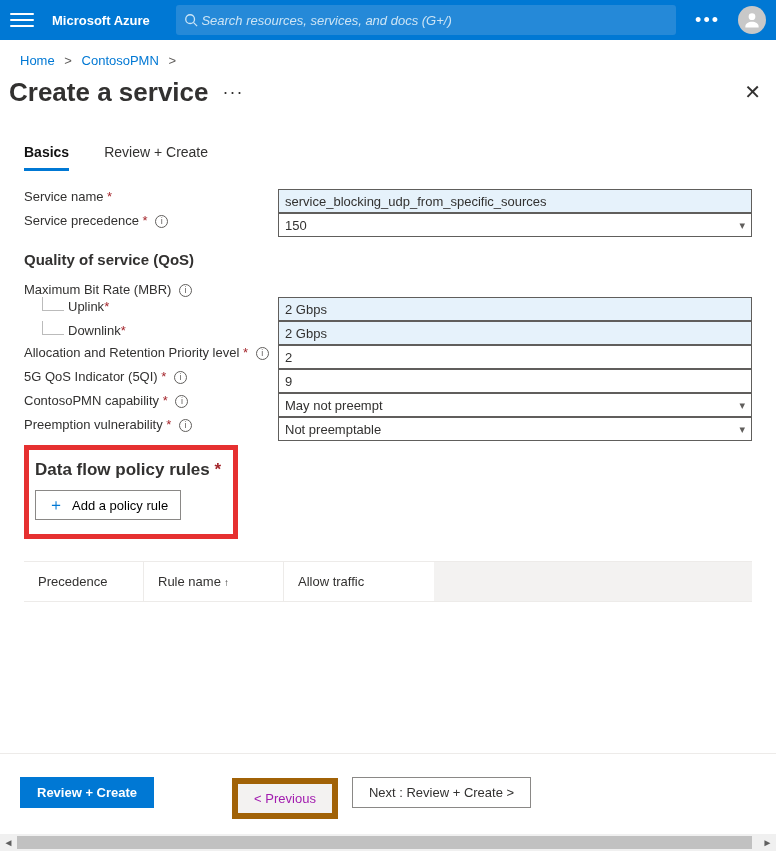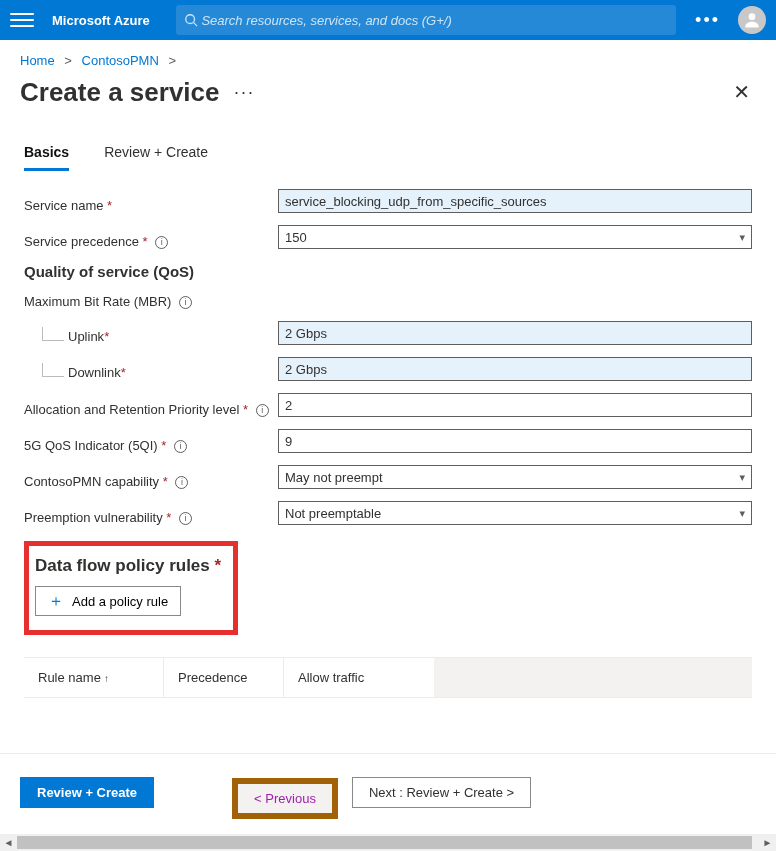--- a/index.html
+++ b/index.html
@@ -14,31 +14,31 @@
   .searchwrap input::placeholder{color:#cce4f5; font-style: italic;}
   .topbar-right{ margin-left:auto; display:flex; align-items:center; gap:18px;}
   .dots{letter-spacing:2px; font-size:18px; color:#fff;}
   .avatar{width:28px;height:28px;border-radius:50%;background:#c8c8c8;display:flex;align-items:center;justify-content:center;}
   .avatar svg{width:20px;height:20px;fill:#fff;}
   
   .breadcrumb{ padding: 13px 20px 6px 20px; font-size:13px;}
   .breadcrumb a{color:#0078d4; text-decoration:none;}
   .breadcrumb .sep{color:#605e5c; margin:0 6px;}
   
-  .titlerow{ display:flex; align-items:center; padding: 0 20px; justify-content: space-between; }
+  .titlerow{ display:flex; align-items:center; padding: 0 9px; justify-content: space-between; }
   .titlerow h1{ font-size:26px; font-weight:600;}
   .title-more{ margin-left:14px; font-size:18px; color:#323130; letter-spacing:1px;}
   .close-x{ margin-left:auto; font-size:20px; font-weight:300; cursor:pointer; padding:6px;}
   
   .tabs{ display:flex; gap:35px; padding: 34px 24px 0 24px; border-bottom: none;}
   .tab{ padding-bottom:8px; font-size:14px; cursor:pointer; color:#323130;}
   .tab.active{ font-weight:600; border-bottom:3px solid #0078d4; color:#111;}
   
   .form{ padding: 18px 24px 0 24px; font-size:13px;}
-  .row{ display:flex; align-items:flex-end; margin-bottom:12px;}
+  .row{ display:flex; align-items:flex-start; margin-bottom:0;}
   .indentwrap{ display:flex; align-items:center;}
   .connector{ width:22px; height:14px; border-left:1px solid #bbb; border-bottom:1px solid #bbb; margin:0 4px 4px 18px;}
   .lbl{ width: 254px; }
   .req{ color:#a4262c;}
   .info{ display:inline-flex; align-items:center; justify-content:center; width:13px; height:13px; border:1px solid #605e5c; border-radius:50%; font-size:9px; color:#605e5c; margin-left:4px; vertical-align:middle; line-height:1;}
   .fld{ flex:1; }
   .fld input, .fld .select{ width:100%; height:24px; border:1px solid #605e5c; padding: 2px 6px; font-size:13px; font-family:inherit; background:#fff; color:#323130;}
   .fld input.hl, .fld .select.hl{ background:#e6f2fb;}
   .select{ display:flex; align-items:center; justify-content:space-between;}
   .chev{ font-size:11px; color:#605e5c;}
@@ -192,22 +192,22 @@
 
     <div class="highlight-box">
       <div class="rulehdr"><span>Data flow policy rules</span> <span class="req">*</span></div>
       <button class="addbtn">
         <span class="plus">＋</span>
         <span>Add a policy rule</span>
       </button>
     </div>
 
     <div class="tblhead">
+      <div class="th c2">Precedence</div>
       <div class="th c1"><span>Rule name</span><span class="sort">↑</span></div>
-      <div class="th c2">Precedence</div>
       <div class="th c3">Allow traffic</div>
       <div class="th c4"></div>
     </div>
 
   </div>
 
   <div class="footer">
     <button class="btn primary">Review + Create</button>
     <div class="gap"></div>
     <button class="btn disabled">&lt; Previous</button>

